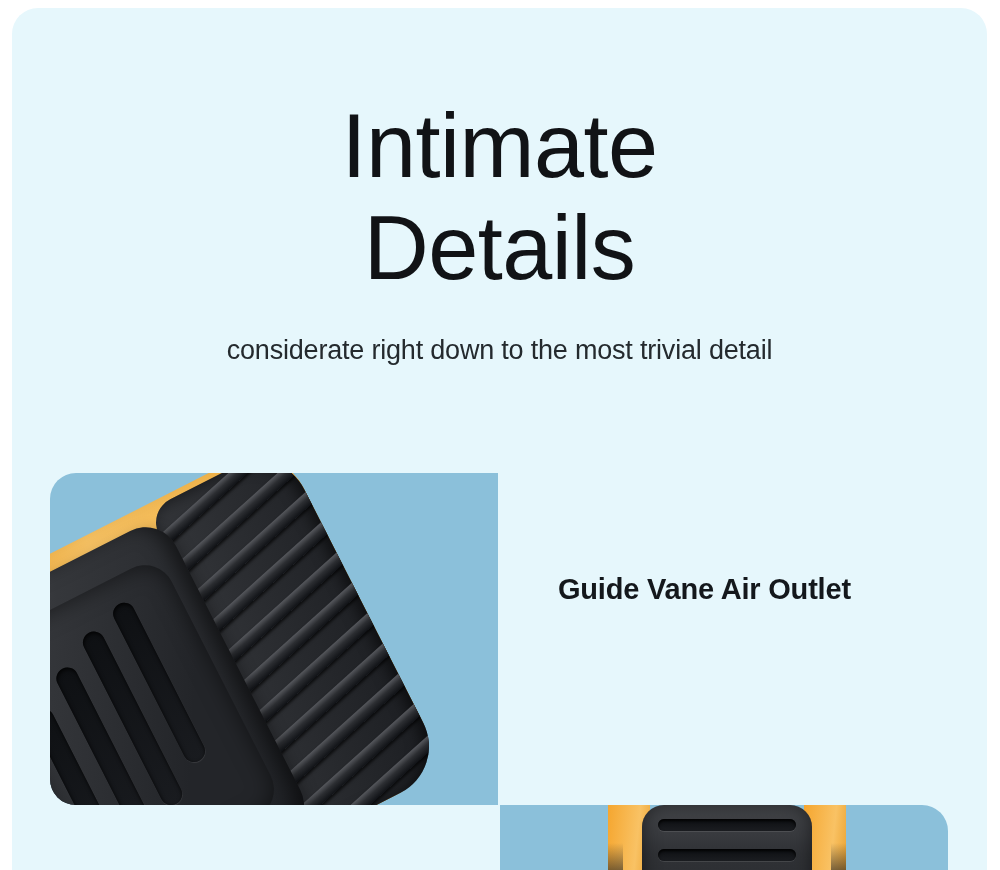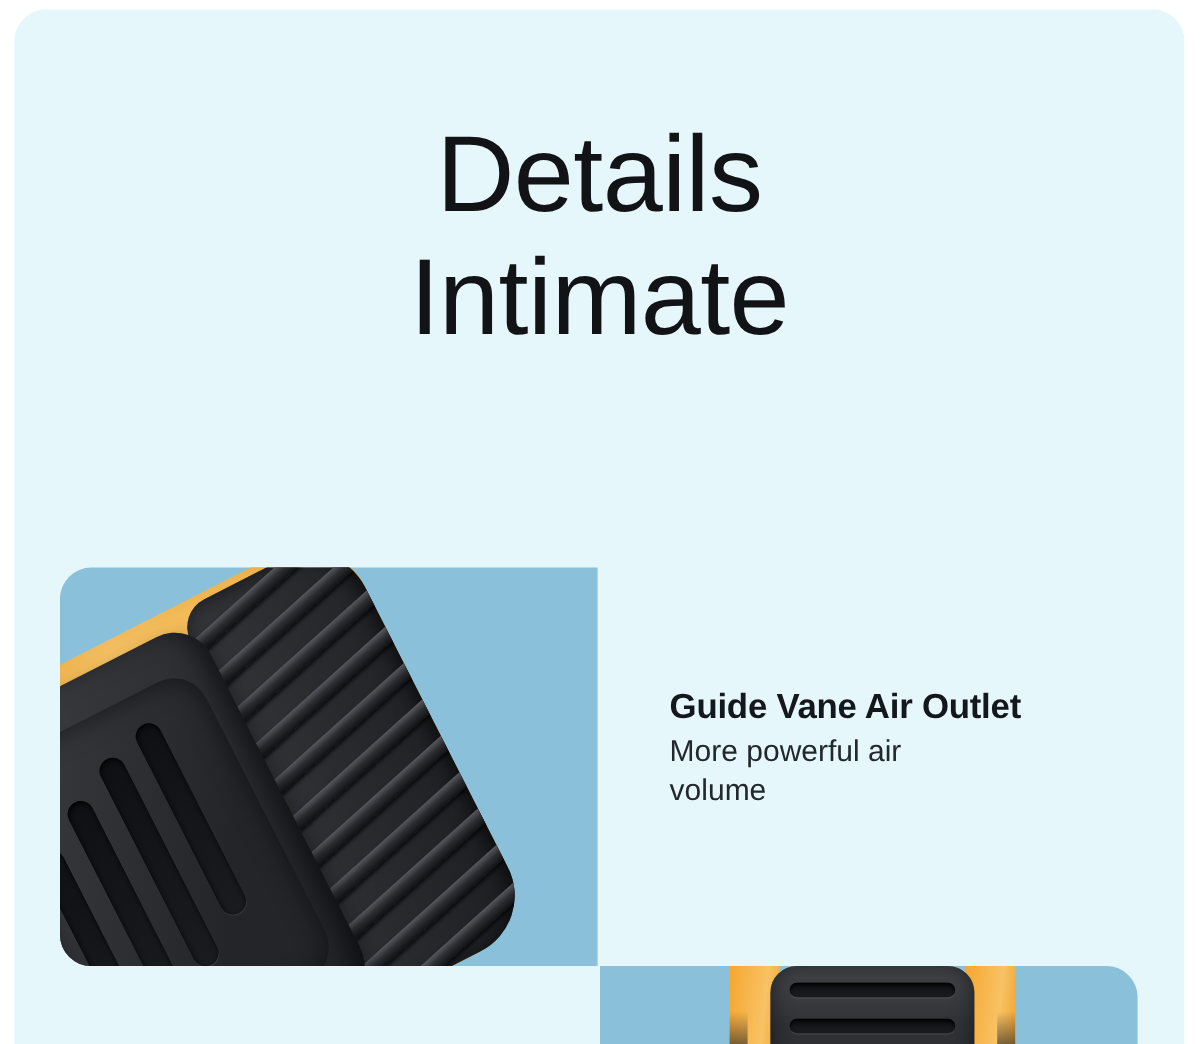--- a/index.html
+++ b/index.html
@@ -234,24 +234,25 @@
   }
 </style>
 </head>
 <body>
 
 <div id="stage">
 
   <section class="panel">
 
     <h1 class="headline">
+      <span class="line">Intimate</span>
       <span class="line">Details</span>
-      <span class="line">Intimate</span>
     </h1>
 
+    <p class="subline">considerate right down to the most trivial detail</p>
 
     <figure class="photo photo-primary">
       <div class="unit">
 
         <div class="unit-body"></div>
 
         <div class="outlet">
           <div class="vane" style="top:6px"></div>
           <div class="vane" style="top:40px"></div>
           <div class="vane" style="top:74px"></div>
@@ -284,17 +285,16 @@
         <div class="strip-core">
           <div class="strip-slot" style="top:14px"></div>
           <div class="strip-slot" style="top:44px"></div>
 
         </div>
       </div>
     </figure>
 
     <div class="caption">
       <div class="caption-title">Guide Vane Air Outlet</div>
-      <div class="caption-body">More powerful air volume</div>
     </div>
 
   </section>
 </div>
 
 </body></html>

